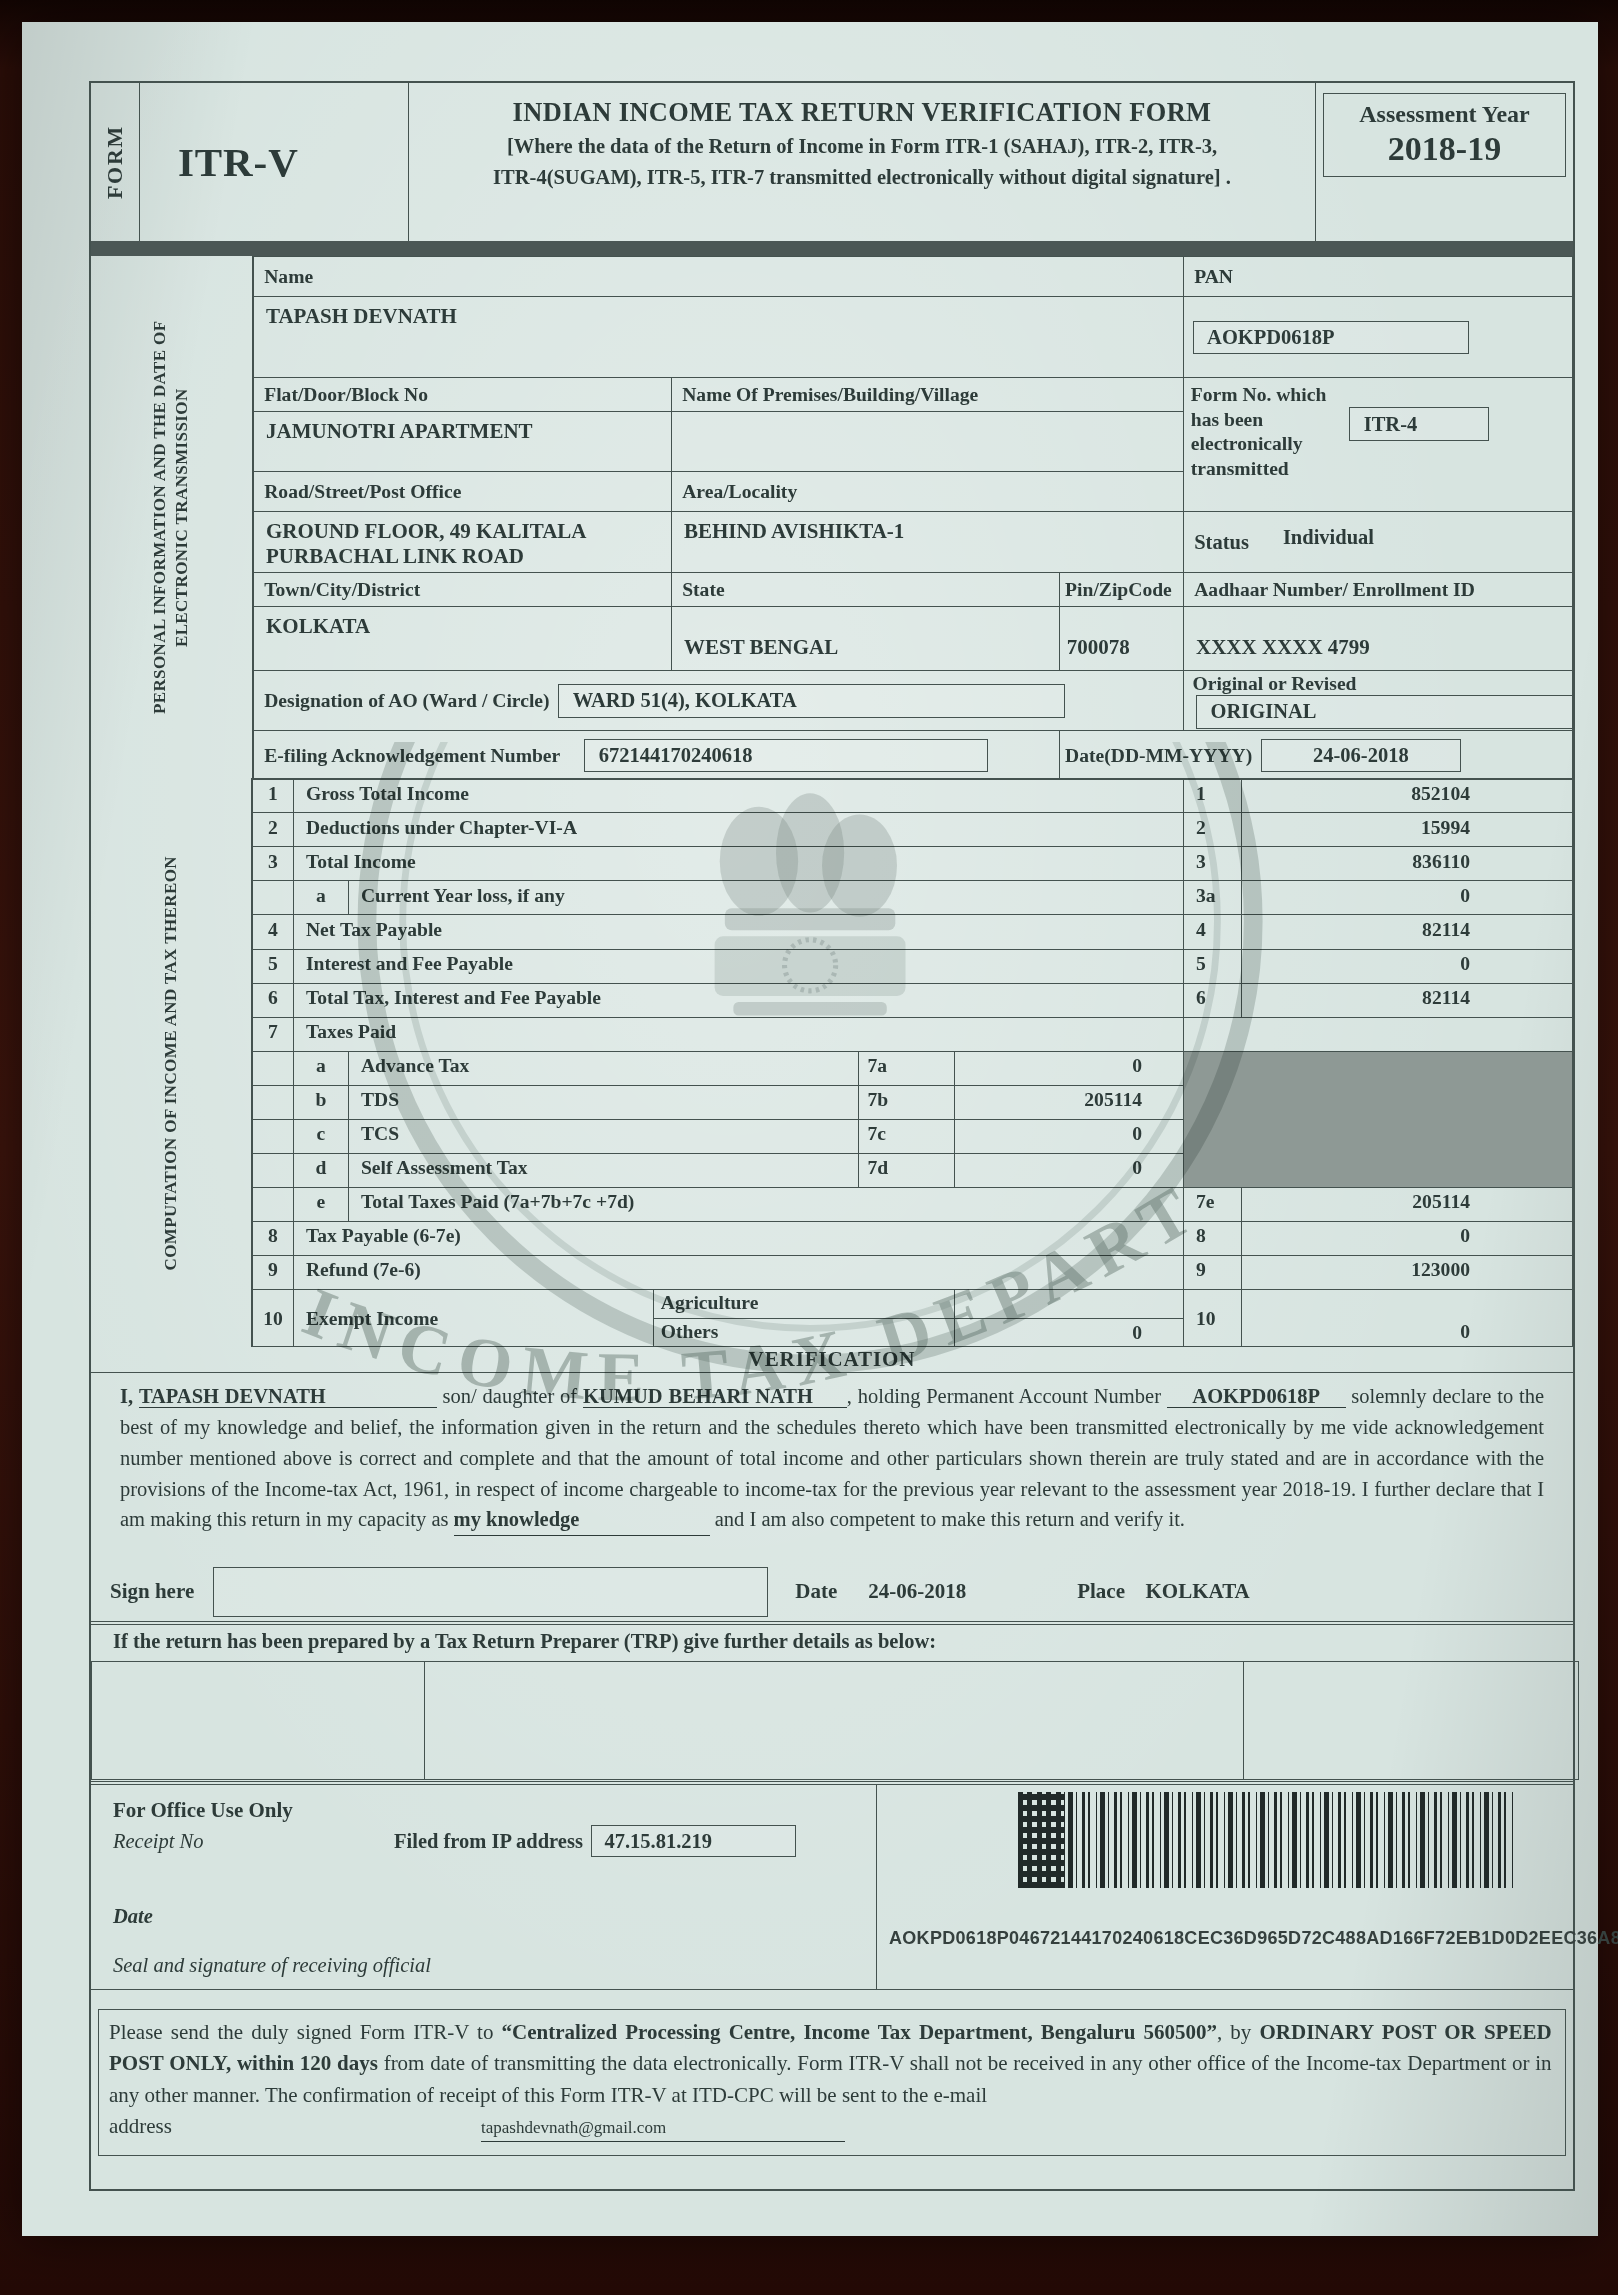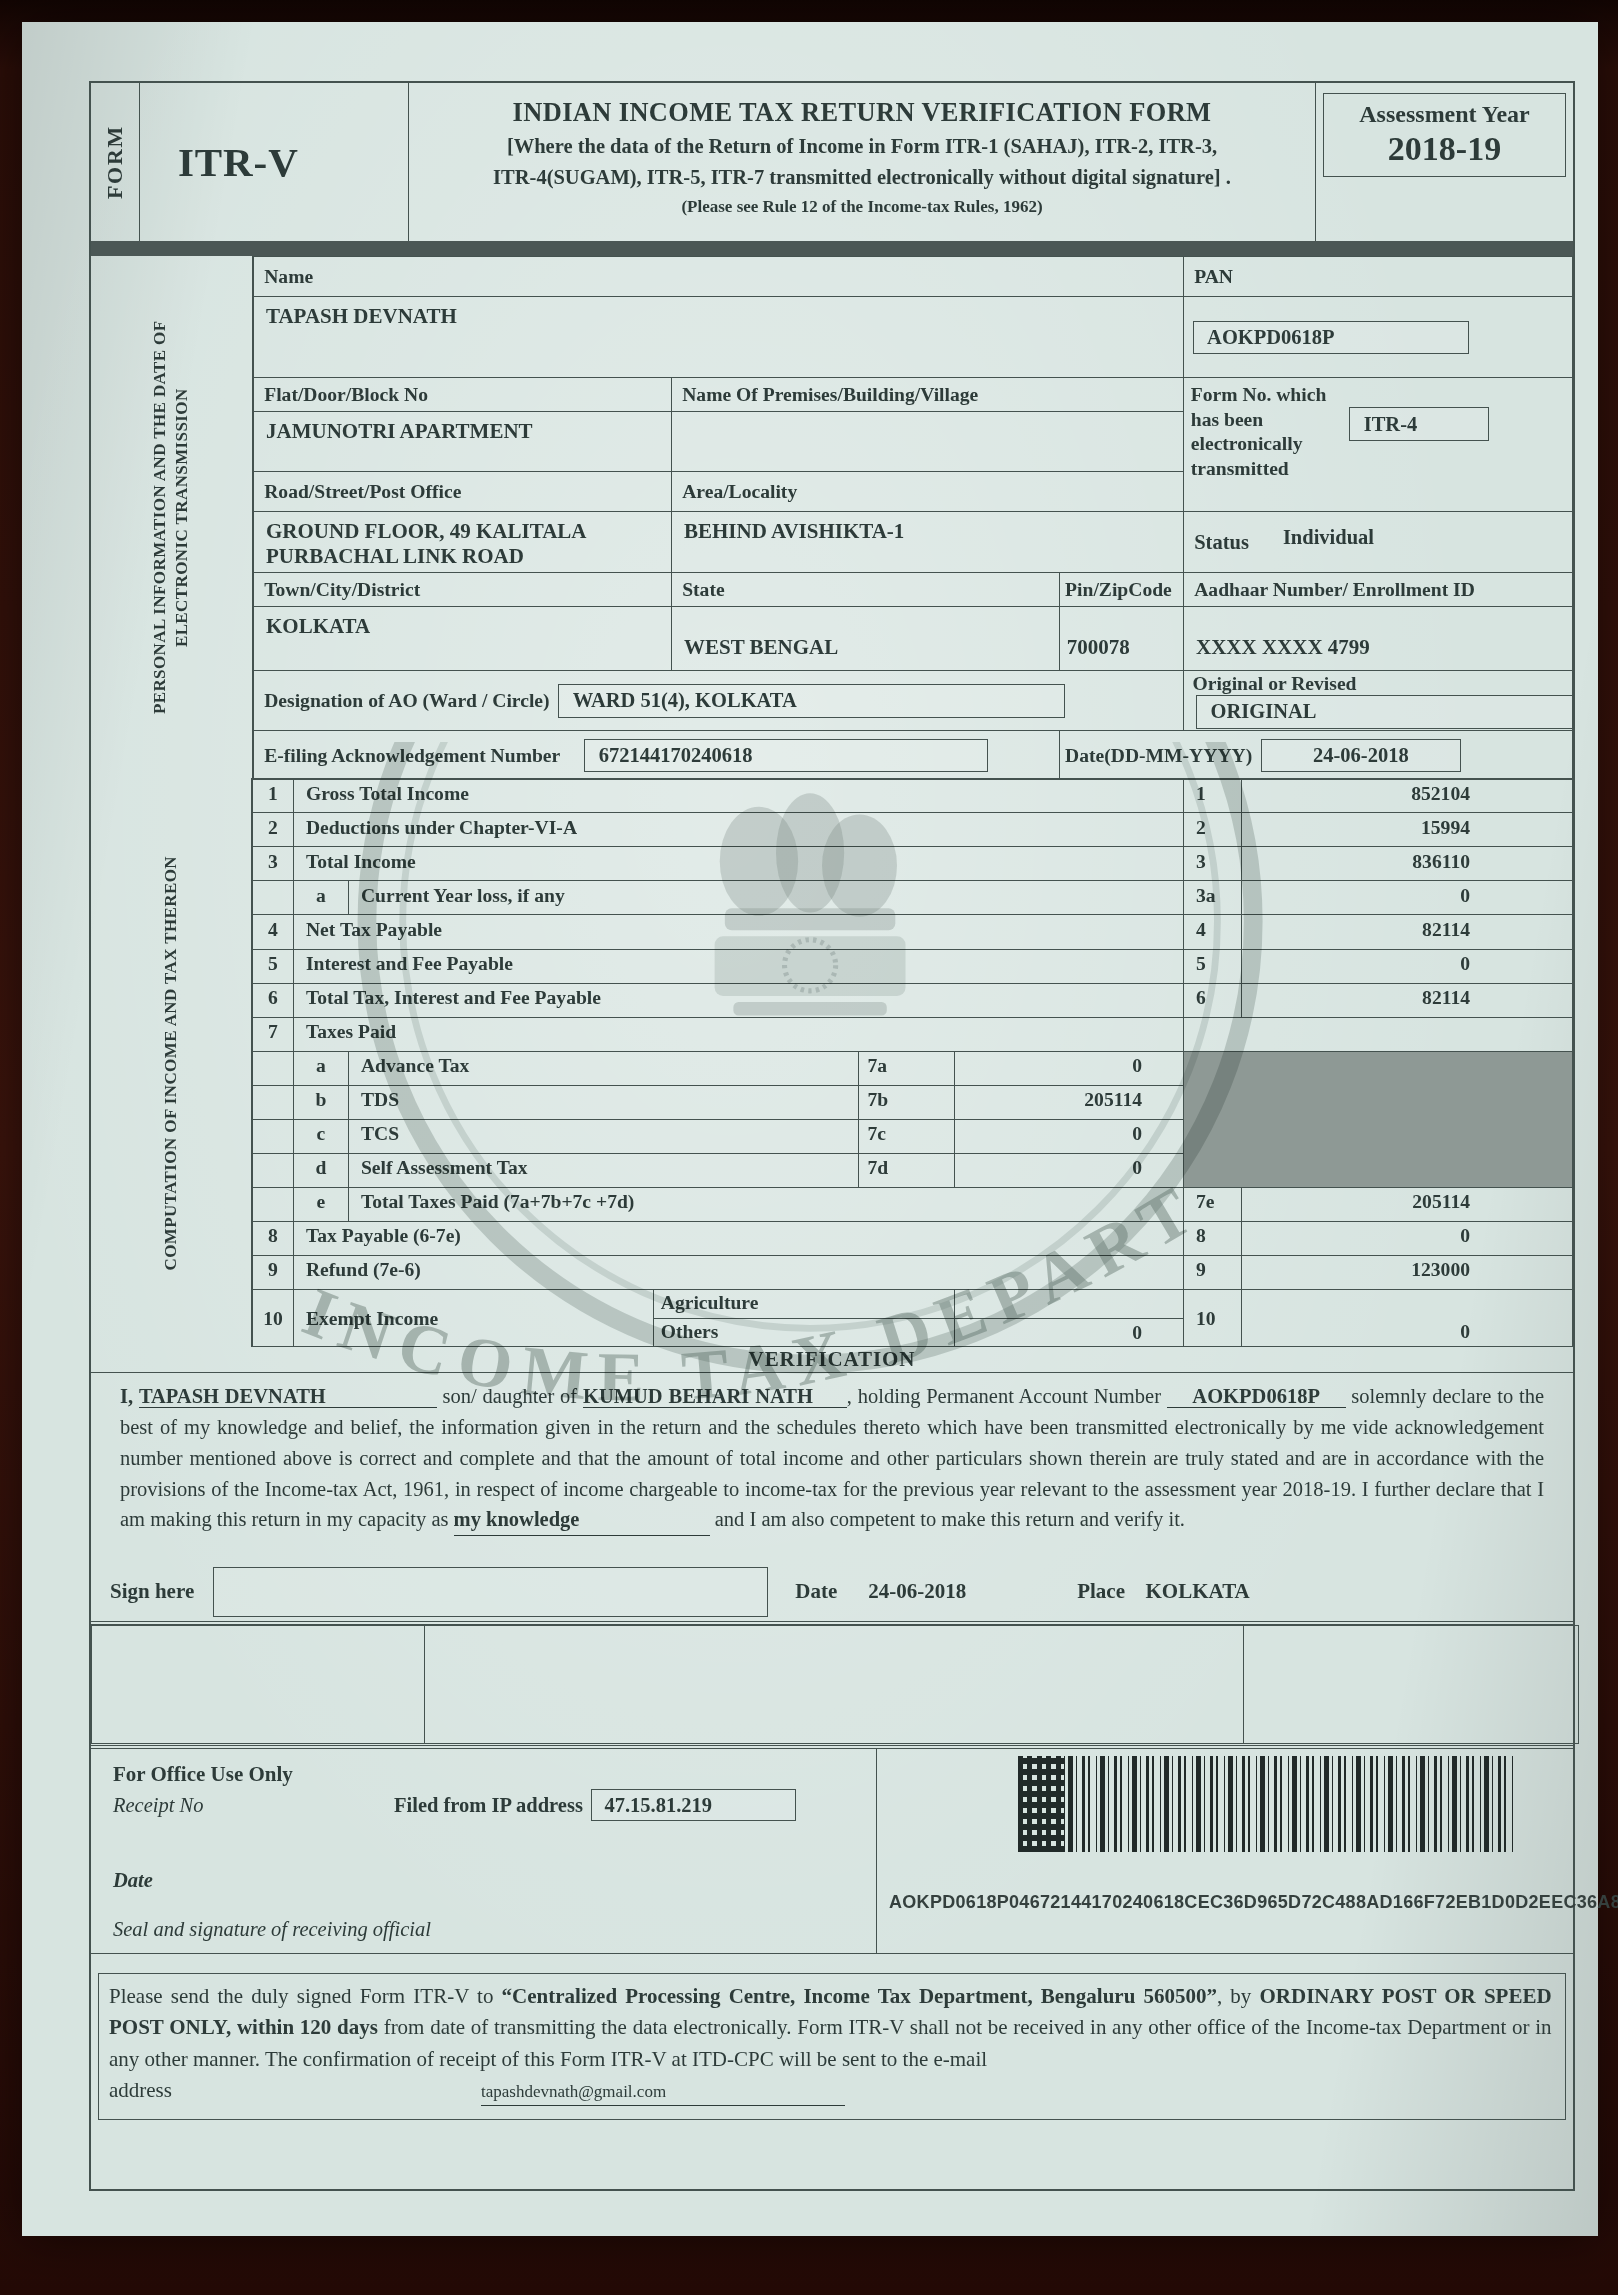--- a/index.html
+++ b/index.html
@@ -132,21 +132,20 @@
       <div class="h-formcol">
         <span class="vert-up">FORM</span>
       </div>
       <div class="h-itrv">
         <span>ITR-V</span>
       </div>
       <div class="h-title">
         <div class="t1">INDIAN INCOME TAX RETURN VERIFICATION FORM</div>
         <div class="t2">[Where the data of the Return of Income in Form ITR-1 (SAHAJ), ITR-2, ITR-3,</div>
         <div class="t3">ITR-4(SUGAM), ITR-5, ITR-7  transmitted electronically without digital signature] .</div>
-        <div class="t4">(Please see Rule 12 of the Income-tax Rules, 1962)</div>
       </div>
       <div class="h-ay">
         <div class="aybox">
           <div class="ay1">Assessment Year</div>
           <div class="ay2">2018-19</div>
         </div>
       </div>
     </div>
     <div class="darkbar"></div>
 
@@ -377,20 +376,21 @@
     </div>
     <div class="sign-row">
       <span class="sign-label">Sign here</span>
       <span class="sign-box"></span>
       <span class="dlbl">Date</span>
       <span class="dval">24-06-2018</span>
       <span class="plbl">Place</span>
       <span class="pval2">KOLKATA</span>
     </div>
 
+    <div class="trp-heading">If the return has been prepared by a Tax Return Preparer (TRP) give further details as below:</div>
     <div class="trp-table-wrap">
       <table class="trp-table" style="height:119px;">
         <colgroup>
             <col style="width:333px">
             <col style="width:819px">
             <col style="width:335px">
           </colgroup>
         <tbody>
         <tr style="height:72px;">
           <td></td>

